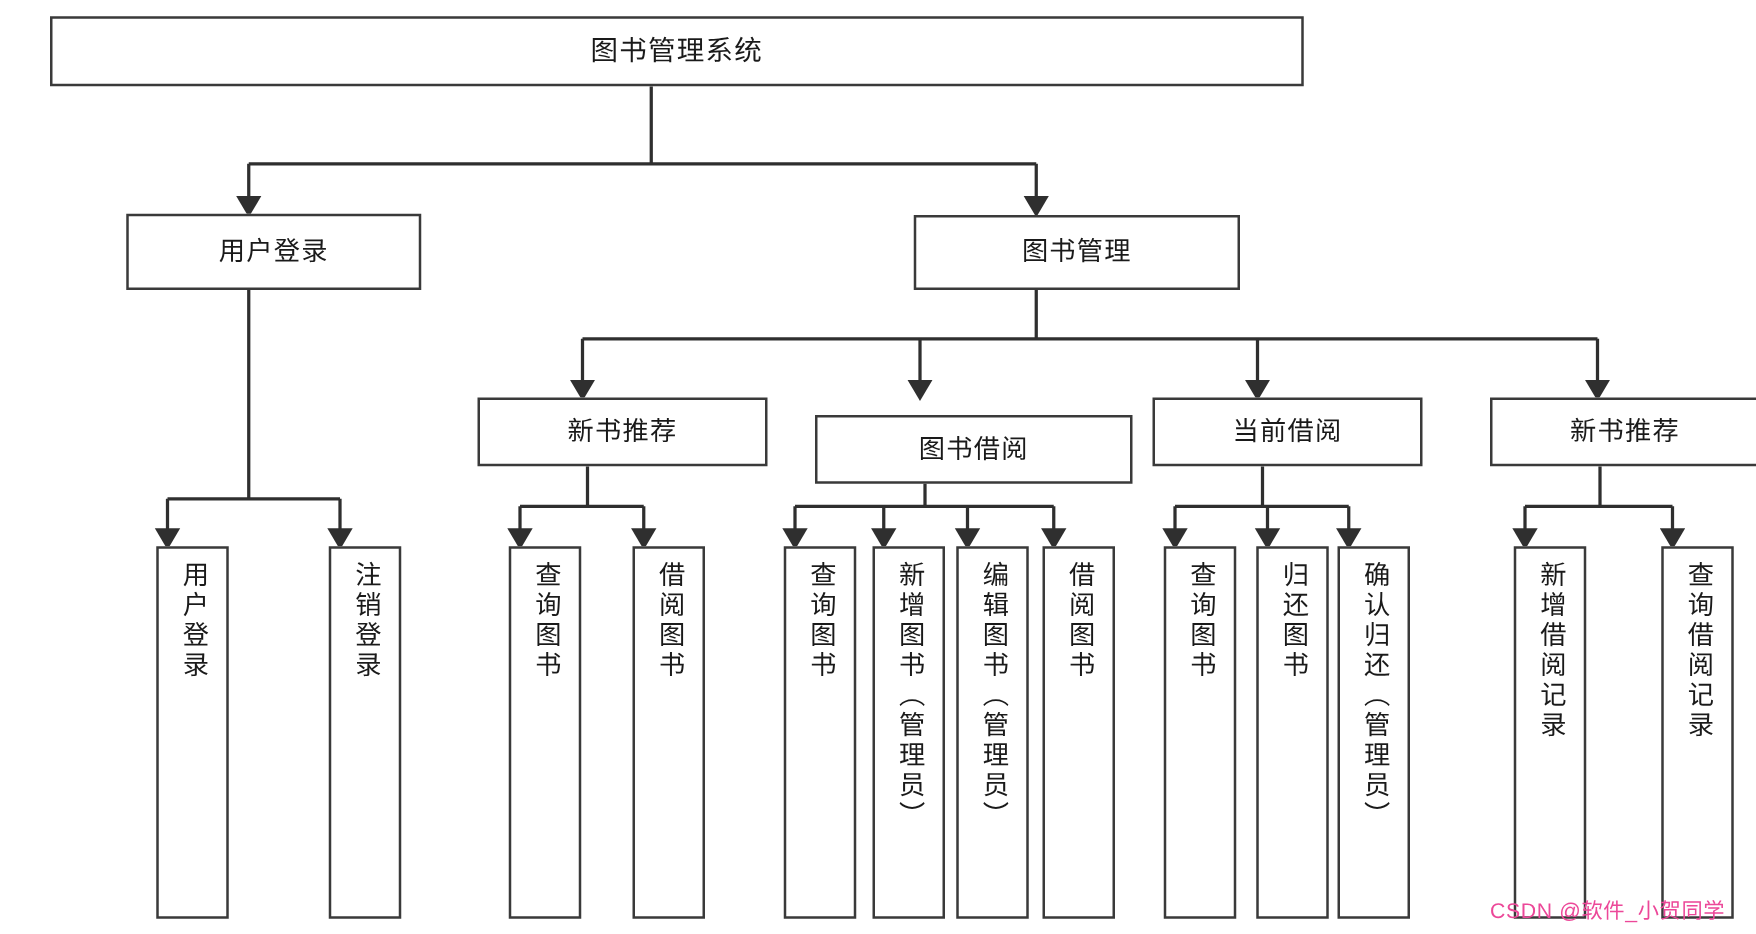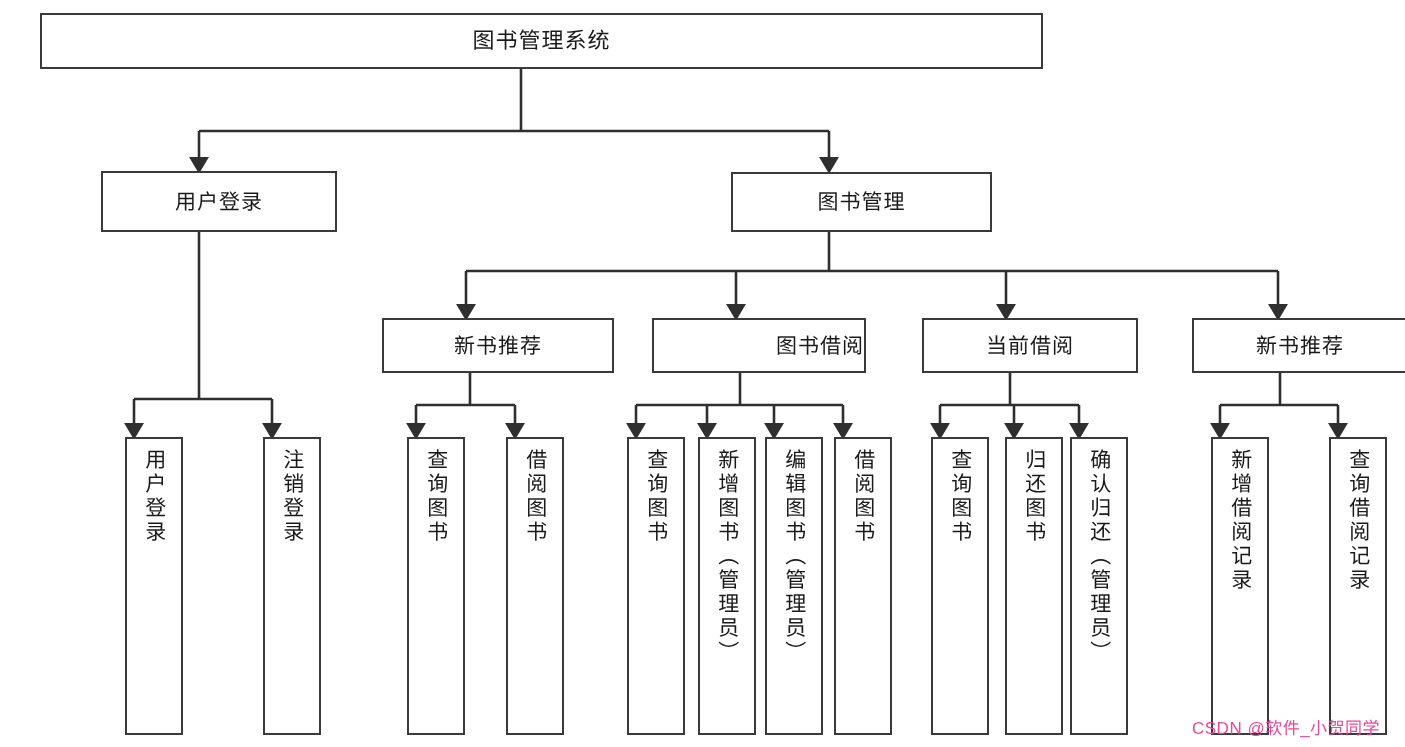--- a/index.html
+++ b/index.html
@@ -121,21 +121,21 @@
       </div>
       <div class="node horiz" style="left: 81px; top: 171px; width: 236px; height: 61px; border-color: rgb(58, 58, 58);">
         <span class="node-label">用户登录</span>
       </div>
       <div class="node horiz" style="left: 711px; top: 172px; width: 261px; height: 60px; border-color: rgb(58, 58, 58);">
         <span class="node-label">图书管理</span>
       </div>
       <div class="node horiz" style="left: 362px; top: 318px; width: 232px; height: 55px; border-color: rgb(58, 58, 58);">
         <span class="node-label">新书推荐</span>
       </div>
-      <div class="node horiz" style="left: 632px; top: 318px; width: 214px; height: 55px; border-color: rgb(58, 58, 58); justify-content: flex-end;">
+      <div class="node horiz" style="left: 632px; top: 332px; width: 254px; height: 55px; border-color: rgb(58, 58, 58);">
         <span class="node-label">图书借阅</span>
       </div>
       <div class="node horiz" style="left: 902px; top: 318px; width: 216px; height: 55px; border-color: rgb(58, 58, 58);">
         <span class="node-label">当前借阅</span>
       </div>
       <div class="node horiz" style="left: 1172px; top: 318px; width: 216px; height: 55px; border-color: rgb(58, 58, 58);">
         <span class="node-label">新书推荐</span>
       </div>
       <div class="node vert" style="left: 105px; top: 437px; width: 58px; height: 298px; border-color: rgb(58, 58, 58);">
         <span class="node-label">用户登录</span>

